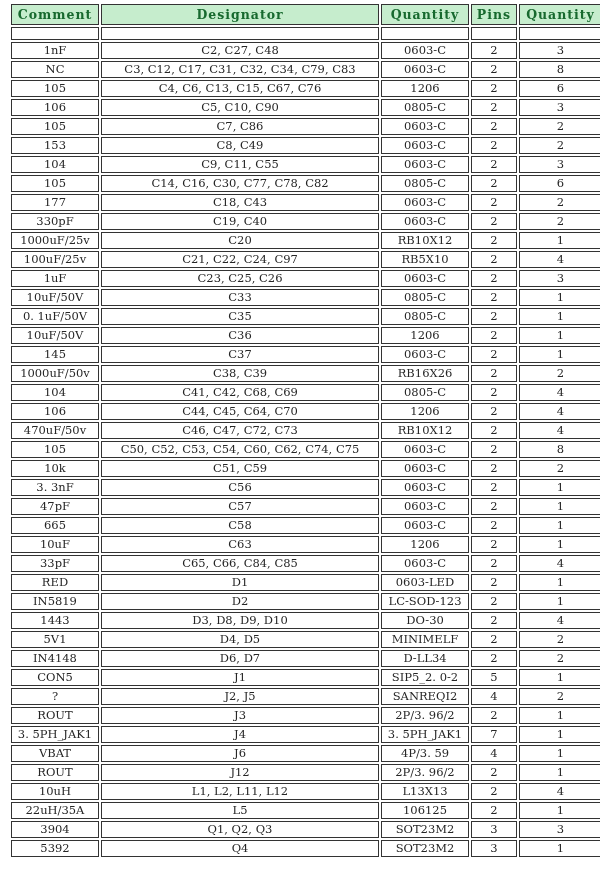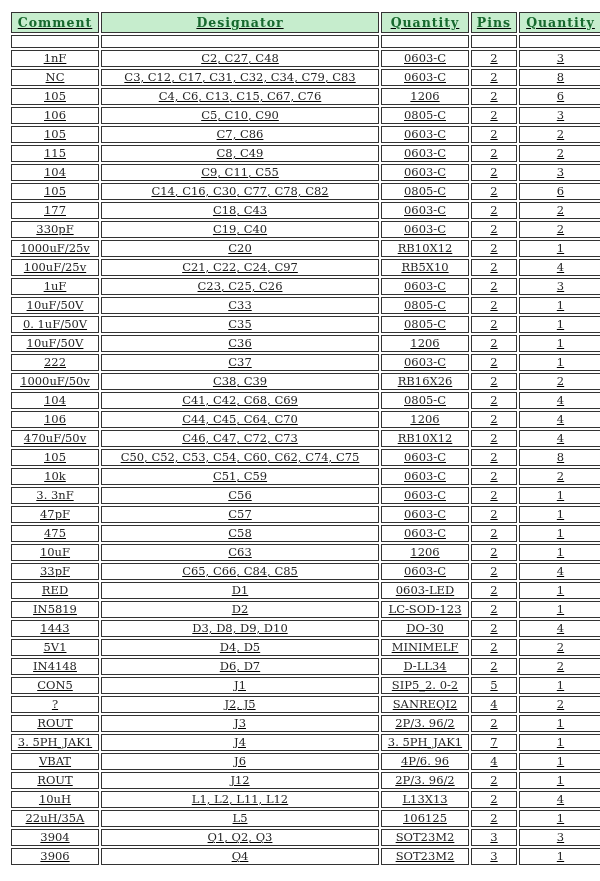--- a/index.html
+++ b/index.html
@@ -8,21 +8,21 @@
     --body-text:#262626;
     --border:#333333;
   }
   *{box-sizing:border-box;}
   html,body{margin:0;padding:0;}
   body{
     width:600px;height:881px;background:#ffffff;
     font-family:"DejaVu Serif","Liberation Serif",serif;
     overflow:hidden;
   }
-  .page{padding:10px 8px 0 9px;text-decoration:underline;}
+  .page{padding:2px 8px 0 9px;}
   table.bom{
     border-collapse:separate;
     border-spacing:2px;
     table-layout:fixed;
     width:583px;
   }
   th,td{
     border:1px solid var(--border);
     text-align:center;
     vertical-align:middle;
@@ -110,21 +110,21 @@
           <td>3</td>
         </tr>
         <tr>
           <td>105</td>
           <td>C7, C86</td>
           <td>0603-C</td>
           <td>2</td>
           <td>2</td>
         </tr>
         <tr>
-          <td>115</td>
+          <td>153</td>
           <td>C8, C49</td>
           <td>0603-C</td>
           <td>2</td>
           <td>2</td>
         </tr>
         <tr>
           <td>104</td>
           <td>C9, C11, C55</td>
           <td>0603-C</td>
           <td>2</td>
@@ -187,21 +187,21 @@
           <td>1</td>
         </tr>
         <tr>
           <td>10uF/50V</td>
           <td>C36</td>
           <td>1206</td>
           <td>2</td>
           <td>1</td>
         </tr>
         <tr>
-          <td>222</td>
+          <td>145</td>
           <td>C37</td>
           <td>0603-C</td>
           <td>2</td>
           <td>1</td>
         </tr>
         <tr>
           <td>1000uF/50v</td>
           <td>C38, C39</td>
           <td>RB16X26</td>
           <td>2</td>
@@ -250,21 +250,21 @@
           <td>1</td>
         </tr>
         <tr>
           <td>47pF</td>
           <td>C57</td>
           <td>0603-C</td>
           <td>2</td>
           <td>1</td>
         </tr>
         <tr>
-          <td>475</td>
+          <td>665</td>
           <td>C58</td>
           <td>0603-C</td>
           <td>2</td>
           <td>1</td>
         </tr>
         <tr>
           <td>10uF</td>
           <td>C63</td>
           <td>1206</td>
           <td>2</td>
@@ -336,21 +336,21 @@
         <tr>
           <td>3. 5PH_JAK1</td>
           <td>J4</td>
           <td>3. 5PH_JAK1</td>
           <td>7</td>
           <td>1</td>
         </tr>
         <tr>
           <td>VBAT</td>
           <td>J6</td>
-          <td>4P/6. 96</td>
+          <td>4P/3. 59</td>
           <td>4</td>
           <td>1</td>
         </tr>
         <tr>
           <td>ROUT</td>
           <td>J12</td>
           <td>2P/3. 96/2</td>
           <td>2</td>
           <td>1</td>
         </tr>
@@ -369,21 +369,21 @@
           <td>1</td>
         </tr>
         <tr>
           <td>3904</td>
           <td>Q1, Q2, Q3</td>
           <td>SOT23M2</td>
           <td>3</td>
           <td>3</td>
         </tr>
         <tr>
-          <td>3906</td>
+          <td>5392</td>
           <td>Q4</td>
           <td>SOT23M2</td>
           <td>3</td>
           <td>1</td>
         </tr>
       </tbody>
   </table>
 </div>
 
 </body></html>

